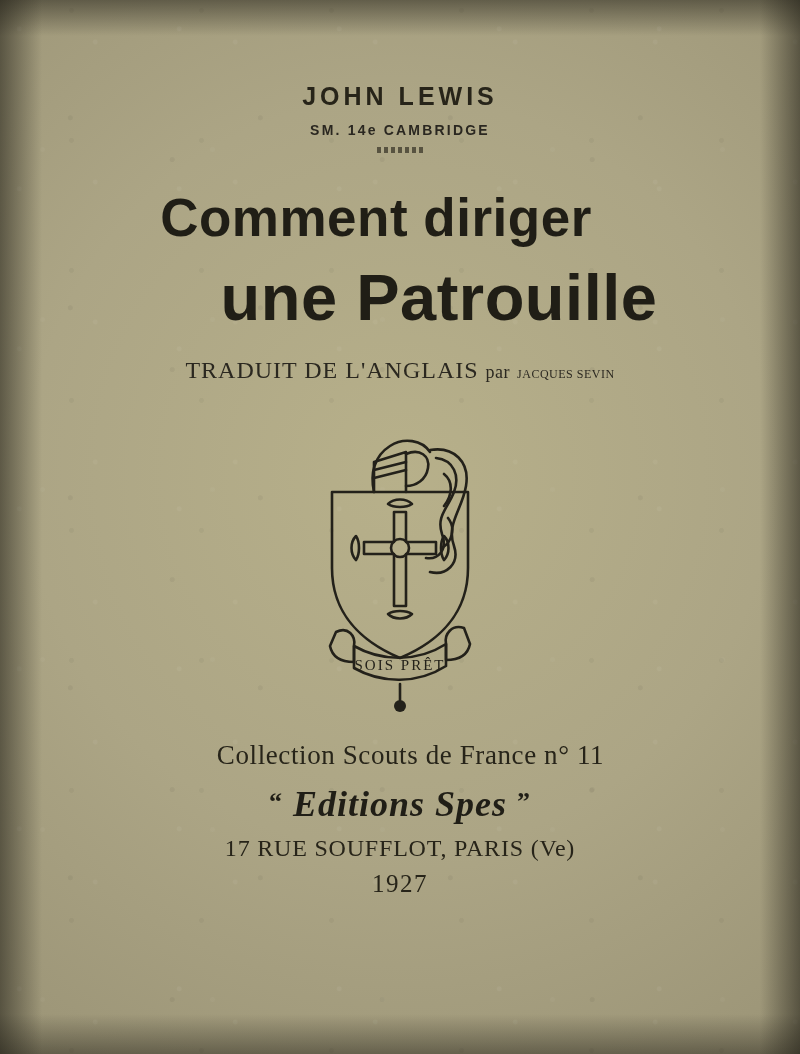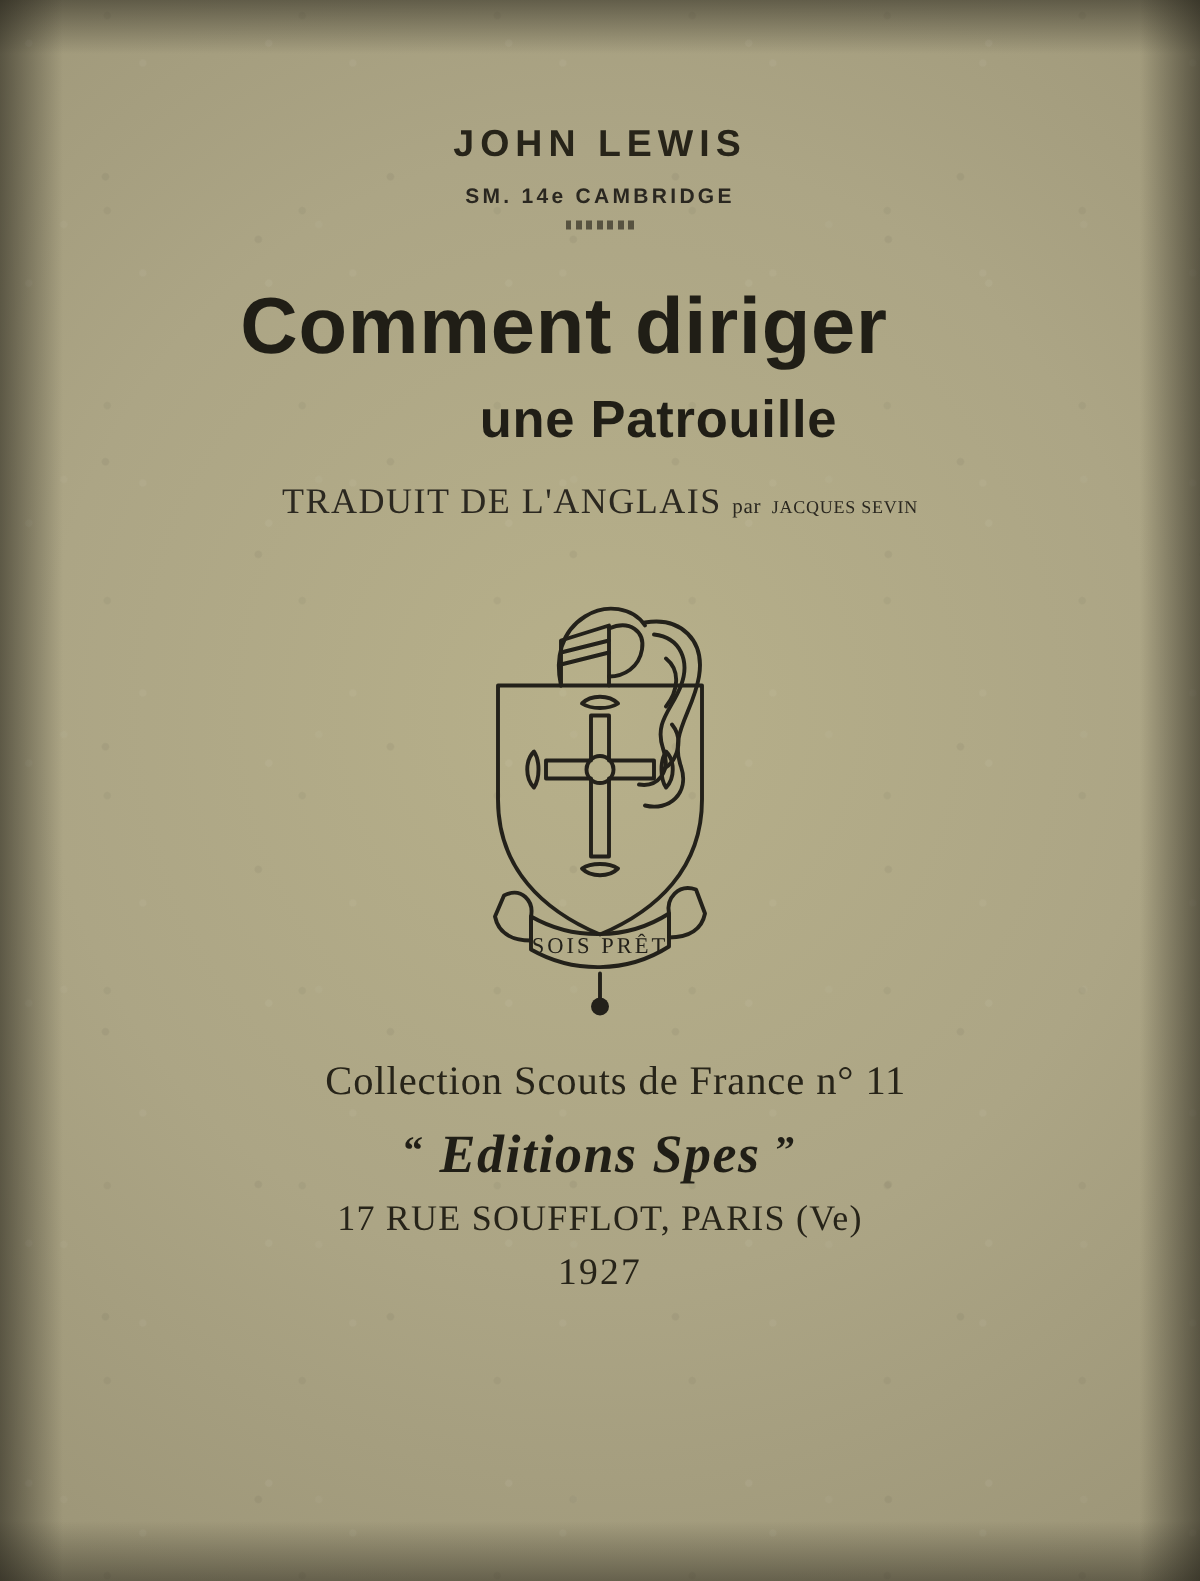--- a/index.html
+++ b/index.html
@@ -90,36 +90,36 @@
     font-family: "Liberation Sans", sans-serif;
     font-size: 53px;
     font-weight: bold;
     letter-spacing: 0.5px;
     color: #201e16;
     padding-right: 48px;
   }
   .title-2 {
     margin-top: 12px;
     font-family: "Liberation Sans", sans-serif;
-    font-size: 35px;
+    font-size: 65px;
     font-weight: bold;
     letter-spacing: 0.5px;
     color: #201e16;
     padding-left: 78px;
   }
 
   .translator {
     margin-top: 22px;
     font-family: "Liberation Serif", serif;
     font-size: 24px;
     letter-spacing: 1px;
     color: #2b2820;
   }
   .translator .small {
-    font-size: 14px;
+    font-size: 18px;
     letter-spacing: 0.5px;
   }
   .translator .smcap {
     font-size: 12px;
     letter-spacing: 0.5px;
   }
 
   .emblem {
     margin-top: 16px;
     height: 330px;

